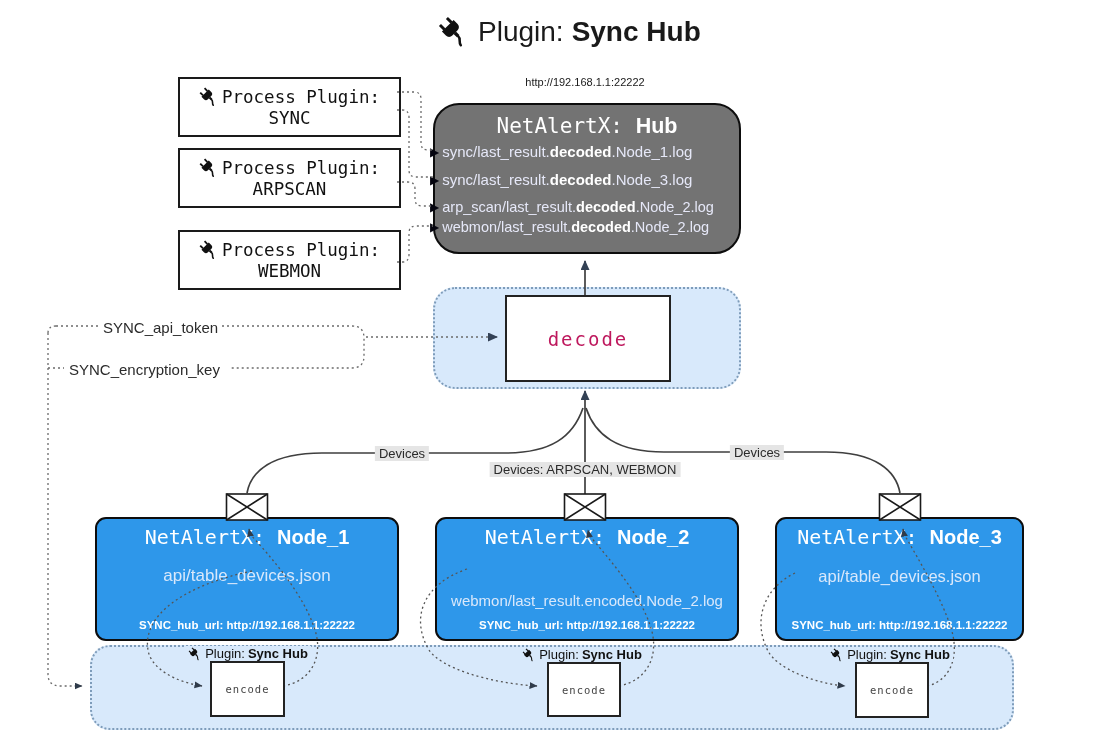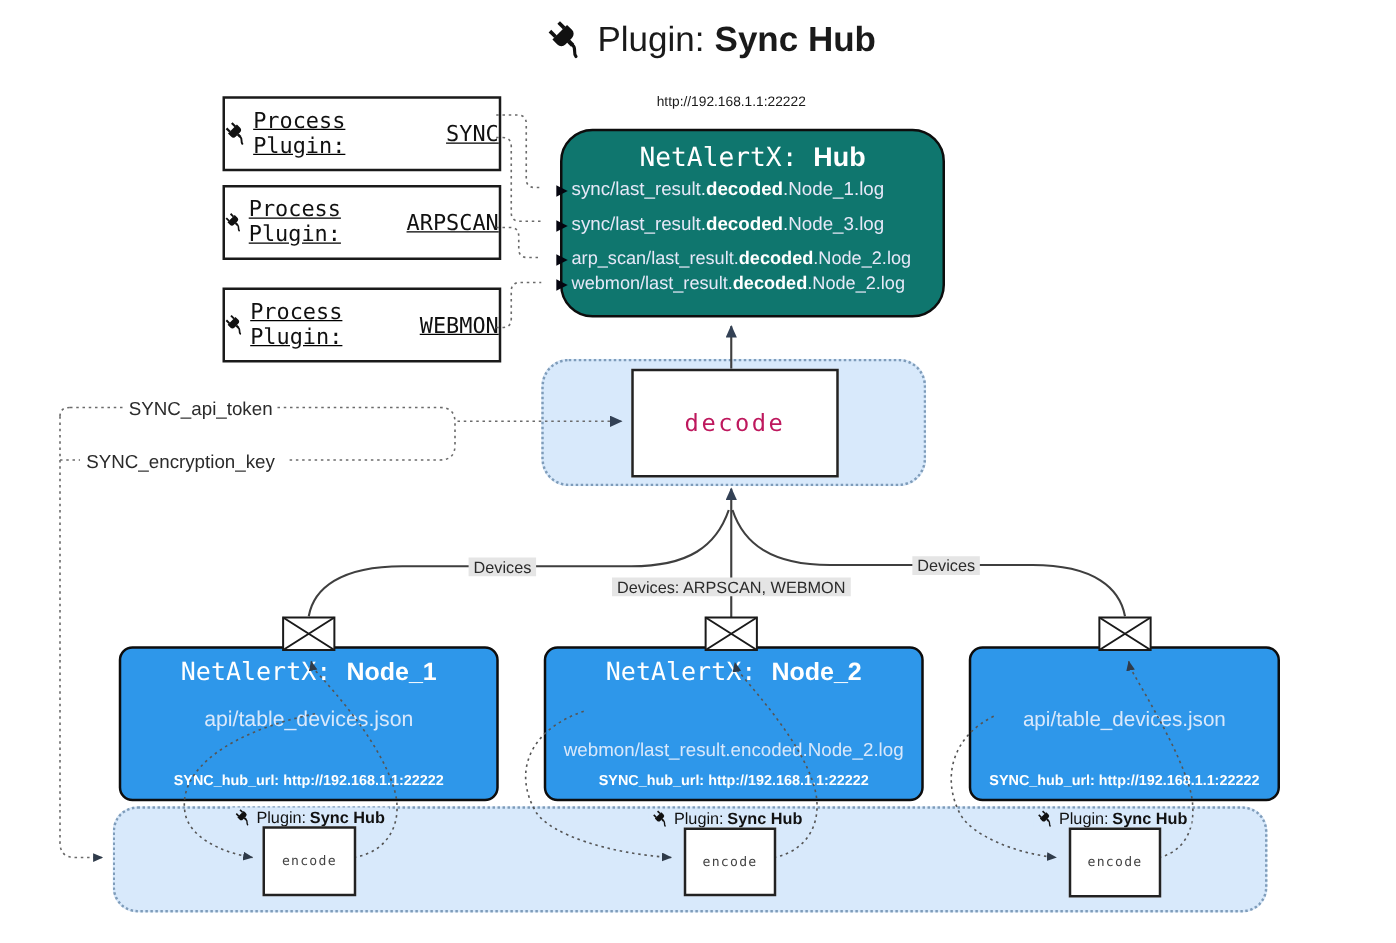--- a/index.html
+++ b/index.html
@@ -9,26 +9,26 @@
   .mono{font-family:"DejaVu Sans Mono","Liberation Mono",monospace;}
 
   
   .title-block{left:438px;top:16px;display:flex;align-items:center;gap:8px;
                font-size:28px;color:#1a1a1a;}
   .title-block b{font-weight:700;}
   .plug{display:inline-block;}
 
   
   .pbox{left:178px;width:219px;height:56px;background:#fff;border:2px solid #1a1a1a;
-        display:flex;flex-direction:row;justify-content:center;align-items:center;text-decoration:underline;}
+        display:flex;flex-direction:column;justify-content:center;align-items:center;}
   .pbox .l1{display:flex;align-items:center;gap:3px;font-size:17.5px;color:#111;}
   .pbox .l2{font-size:17.5px;color:#111;margin-top:1px;}
 
   
-  .hub{left:448px;top:103px;width:304px;height:147px;background:#0f766e;
+  .hub{left:433px;top:103px;width:304px;height:147px;background:#737373;
        border:2.5px solid #0d0d0d;border-radius:26px;}
   .hub-title{position:absolute;top:9px;left:0;right:0;text-align:center;color:#fff;
              font-size:21px;white-space:nowrap;}
   .hub-title .nm{font-family:"Liberation Sans",sans-serif;font-weight:700;font-size:21.5px;}
   .hrow{position:absolute;left:-5px;display:flex;align-items:center;white-space:nowrap;
         color:#e6e8f8;font-size:15px;}
   .hrow .tri{color:#05050f;font-size:12px;margin-right:3px;line-height:1;}
   .hrow .mid{font-weight:700;color:#fff;}
   .hrow.small{font-size:14.5px;}
   .hub-url{left:455px;top:76px;width:260px;text-align:center;font-size:11px;color:#1a1a1a;}
@@ -156,20 +156,21 @@
     <div class="node-title mono"><span>NetAlertX:</span> <span class="nm">Node_1</span></div>
     <div class="nfile" style="top:47px;font-size:17px">api/table_devices.json</div>
     <div class="nurl">SYNC_hub_url: http://192.168.1.1:22222</div>
   </div>
   <div class="abs node z1" style="left:435px;top:517px;width:300px;height:120px">
     <div class="node-title mono"><span>NetAlertX:</span> <span class="nm">Node_2</span></div>
     <div class="nfile" style="top:73px;font-size:15px">webmon/last_result.encoded.Node_2.log</div>
     <div class="nurl">SYNC_hub_url: http://192.168.1.1:22222</div>
   </div>
   <div class="abs node z1" style="left:775px;top:517px;width:245px;height:120px">
+    <div class="node-title mono"><span>NetAlertX:</span> <span class="nm">Node_3</span></div>
     <div class="nfile" style="top:48px;font-size:16.5px">api/table_devices.json</div>
     <div class="nurl">SYNC_hub_url: http://192.168.1.1:22222</div>
   </div>
 
   <div class="abs panel strip z1"></div>
 
   <div class="abs enc-label z6" style="left:248px;top:646px">
     <svg class="plug" width="14" height="14" viewBox="0 0 24 24">
         <use href="#plugsym"></use>
       </svg>

